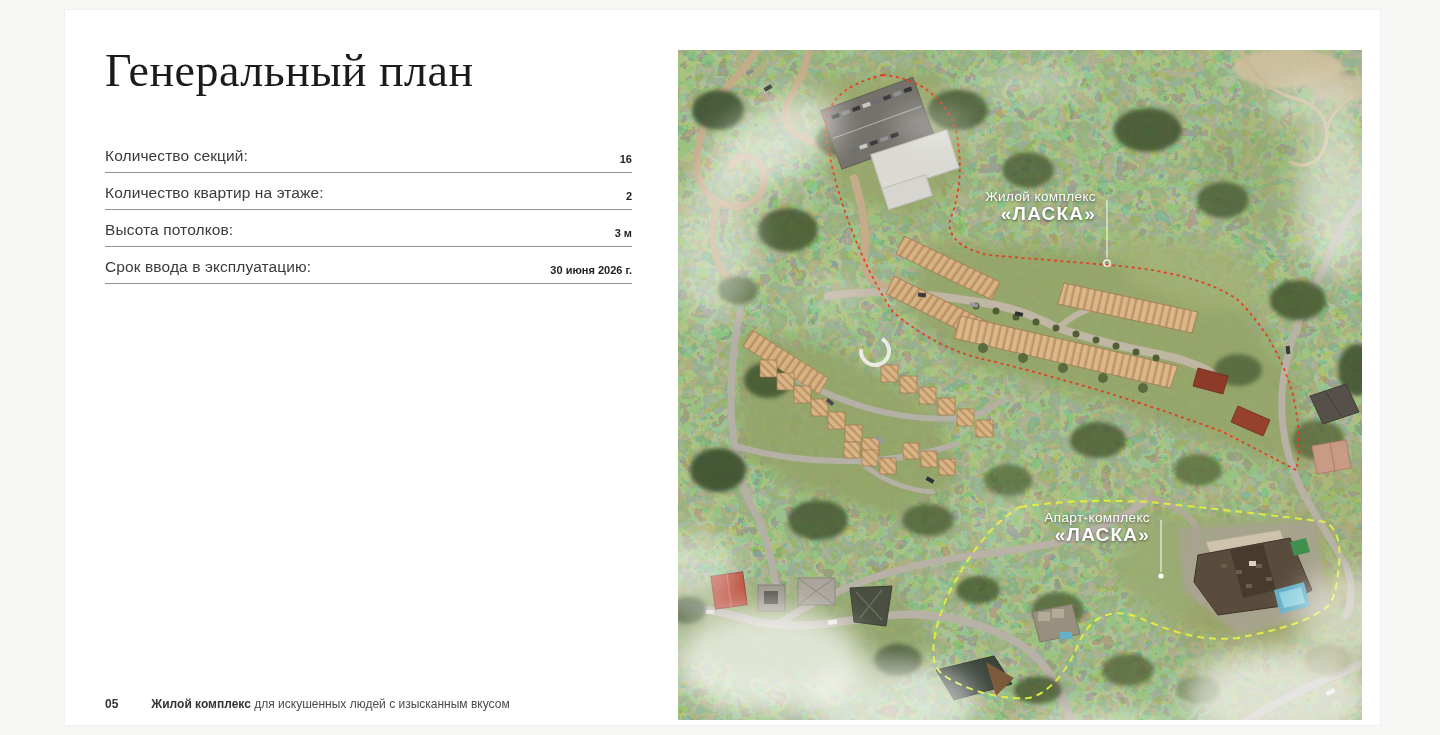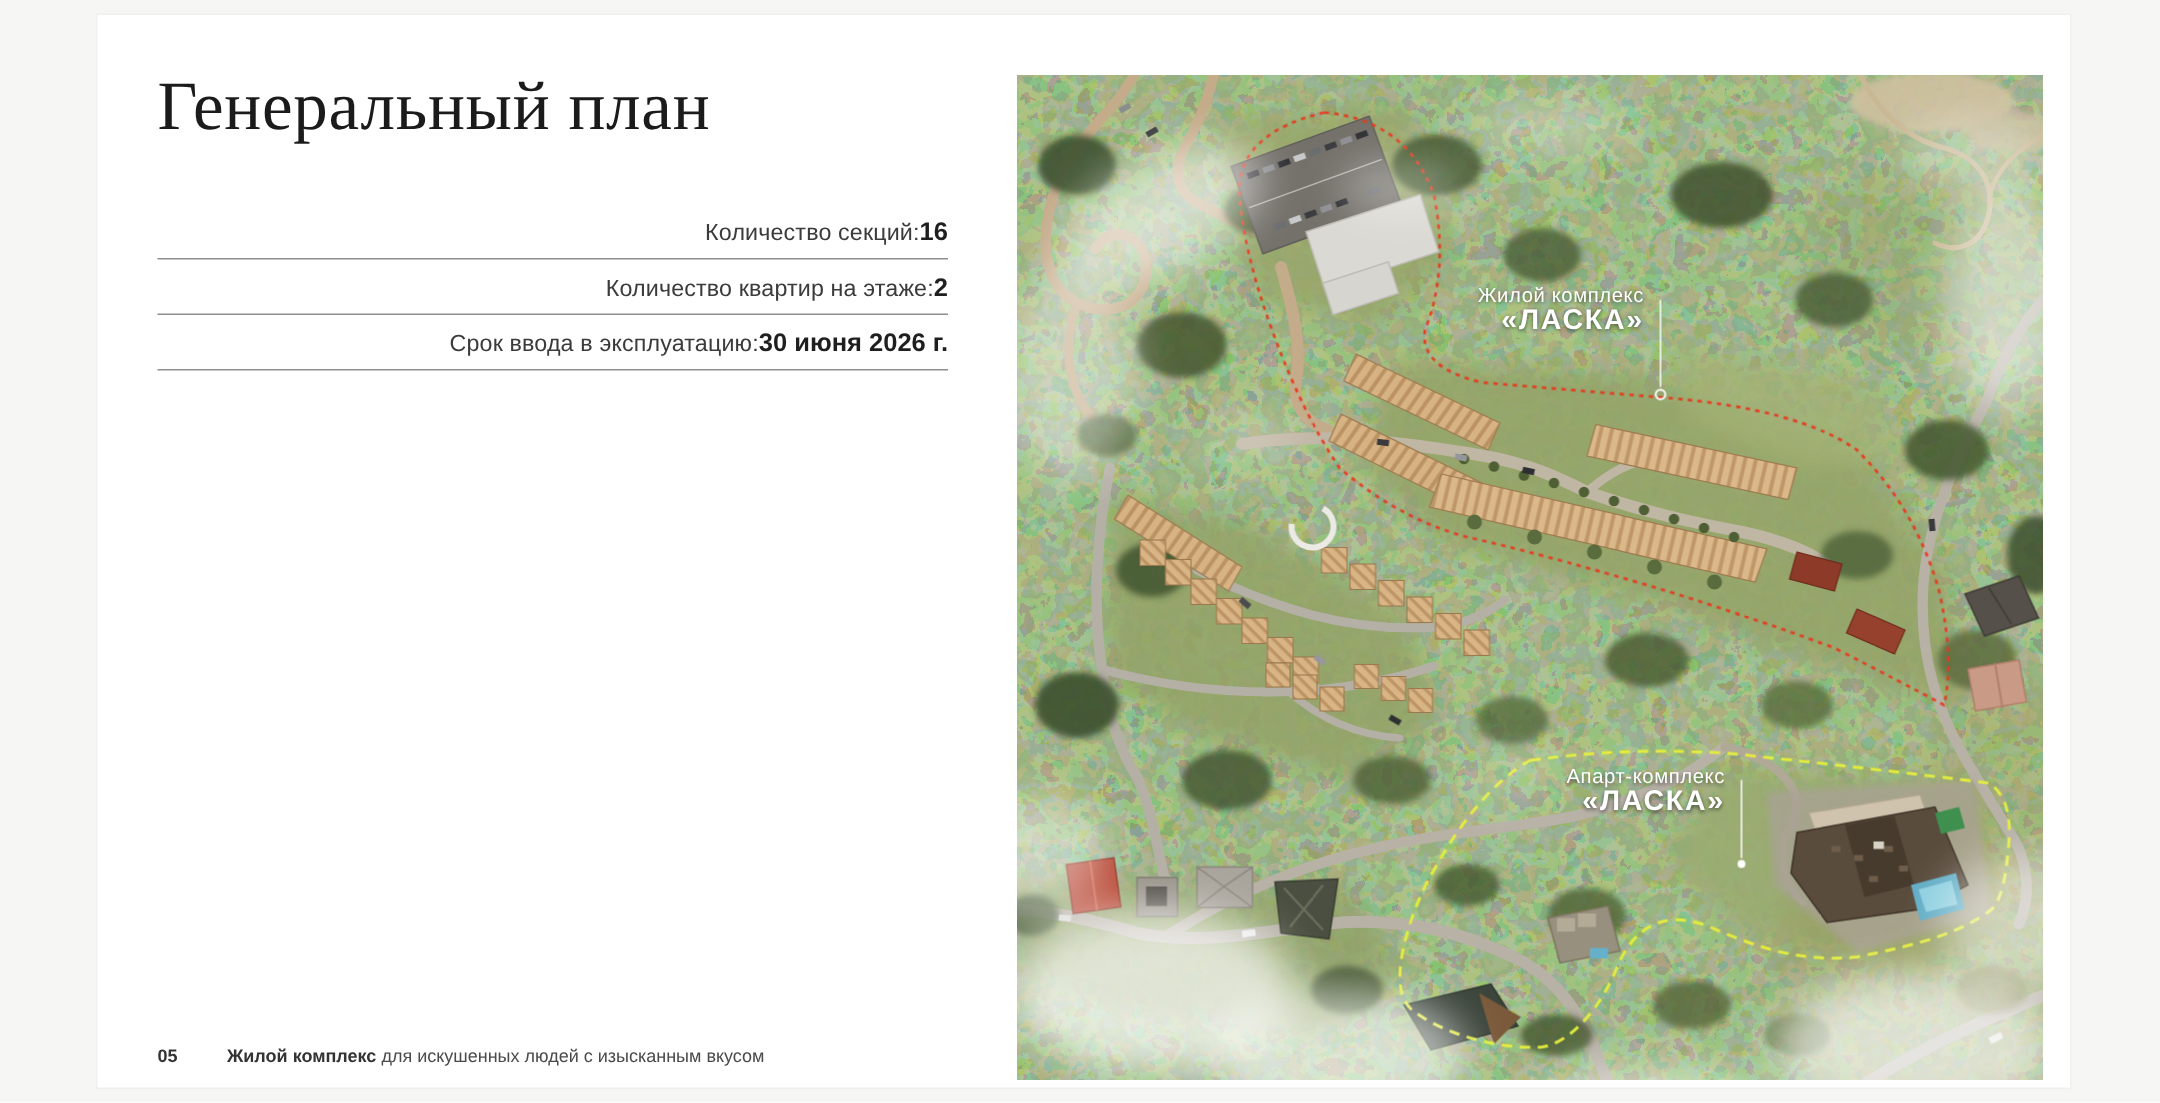--- a/index.html
+++ b/index.html
@@ -3,24 +3,24 @@
 <meta charset="utf-8">
 <style>
   html,body{margin:0;padding:0;}
   .page{position:relative;width:1440px;height:735px;background:#f6f6f5;overflow:hidden;
         font-family:"Liberation Sans",sans-serif;}
   .slide{position:absolute;left:65px;top:10px;width:1315px;height:715px;background:#ffffff;
          box-shadow:0 0 0 1px rgba(0,0,0,0.025);}
   .title{position:absolute;left:40px;top:34px;margin:0;font-family:"Liberation Serif",serif;
          font-weight:400;font-size:46px;line-height:54px;color:#1b1b1b;letter-spacing:0.5px;}
   .specs{position:absolute;left:40px;top:126px;width:527px;}
-  .spec-row{box-sizing:border-box;height:37px;display:flex;justify-content:flex-end;
+  .spec-row{box-sizing:border-box;height:37px;display:flex;justify-content:space-between;
             align-items:flex-end;padding-bottom:7px;border-bottom:1px solid #8f8f8f;}
   .spec-label{font-size:15.5px;color:#3b3b3b;letter-spacing:0.1px;}
-  .spec-value{font-size:17px;font-weight:bold;color:#1f1f1f;}
+  .spec-value{font-size:11px;font-weight:bold;color:#1f1f1f;}
   .footer{position:absolute;left:40px;bottom:14px;font-size:12px;color:#4a4a4a;white-space:nowrap;}
   .footer .pagenum{font-weight:bold;color:#333;}
   .footer .brand{margin-left:33px;}
   .footer .brand b{color:#333;}
   .map{position:absolute;left:613px;top:40px;width:684px;height:670px;overflow:hidden;background:#5f7040;}
   .map svg{position:absolute;left:0;top:0;}
   .map-label{position:absolute;color:#fff;font-size:13.5px;line-height:17px;text-align:right;
              letter-spacing:0.4px;text-shadow:0 1px 3px rgba(0,0,0,0.55);}
   .map-label .l2{letter-spacing:1.2px;font-size:19px;font-weight:bold;}
   .label-res{right:266px;top:138px;}
@@ -35,20 +35,24 @@
     <h1 class="title">Генеральный план</h1>
 
     <div class="specs">
       <div class="spec-row">
         <span class="spec-label">Количество секций:</span>
         <span class="spec-value">16</span>
       </div>
       <div class="spec-row">
         <span class="spec-label">Количество квартир на этаже:</span>
         <span class="spec-value">2</span>
+      </div>
+      <div class="spec-row">
+        <span class="spec-label">Высота потолков:</span>
+        <span class="spec-value">3 м</span>
       </div>
       <div class="spec-row">
         <span class="spec-label">Срок ввода в эксплуатацию:</span>
         <span class="spec-value">30 июня 2026 г.</span>
       </div>
     </div>
 
     <div class="map">
       <svg width="684" height="670" viewBox="0 0 684 670">
         <defs>

